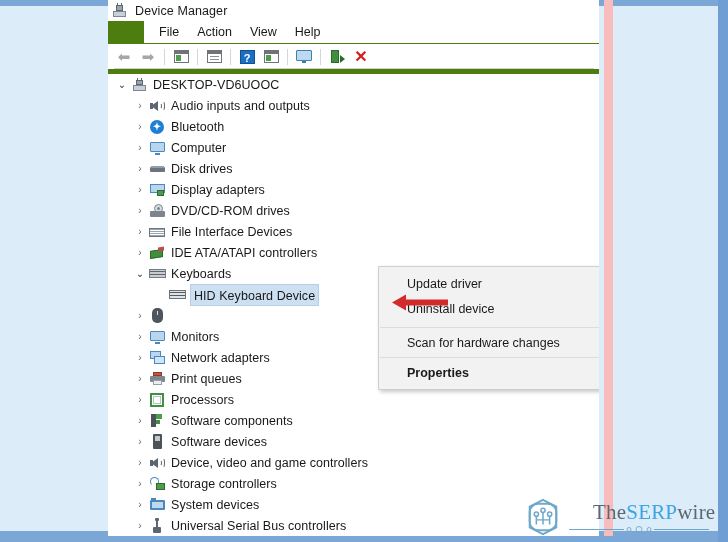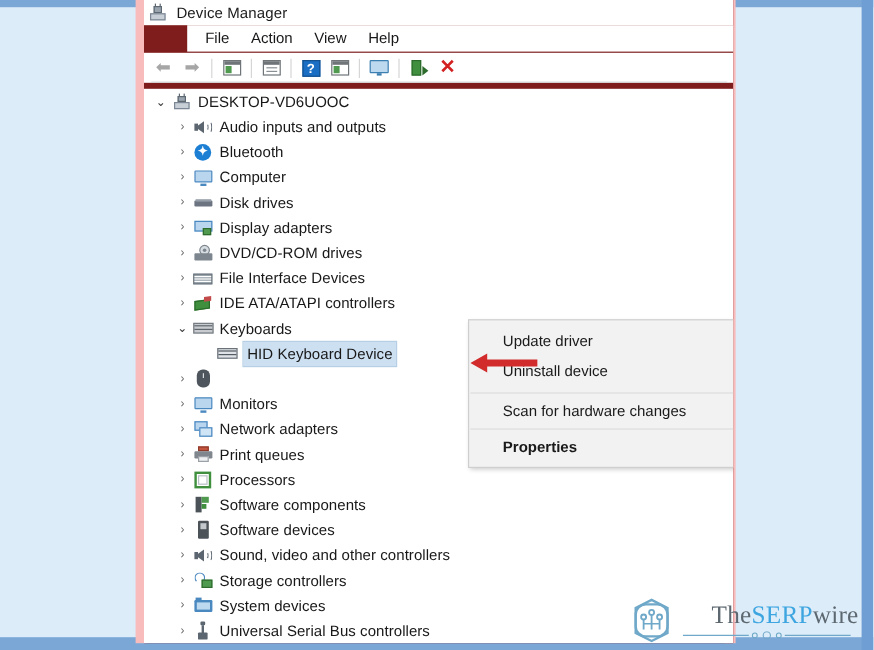--- a/index.html
+++ b/index.html
@@ -39,23 +39,23 @@
     background: #f8bcbc;
   }
   .pink-right {
     position: absolute; left: 604px; top: 0; width: 9px; height: 536px;
     background: #f8bcbc;
   }
 
   
   .window {
     position: absolute;
-    left: 120px; top: 0;
+    left: 108px; top: 0;
     width: 491px; height: 536px;
-    background: #7f1d1d;
+    background: #4d7c0f;
     overflow: hidden;
   }
 
   
   .titlebar {
     position: absolute; left: 0; top: 0;
     width: 491px; height: 21px;
     background: #ffffff;
     display: flex; align-items: center;
     padding-left: 4px;
@@ -640,21 +640,21 @@
       <div class="row" style="padding-left:24px;">
         <span class="chev">›</span>
         <span class="ico">
           <span class="i-speaker">
               <span class="sq"></span>
               <span class="cone"></span>
               <span class="w1"></span>
               <span class="w2"></span>
             </span>
         </span>
-        <span class="lbl">Sound, video and other controllers</span>
+        <span class="lbl">Device, video and game controllers</span>
       </div>
 
       <div class="row" style="padding-left:24px;">
         <span class="chev">›</span>
         <span class="ico">
           <span class="i-storage">
               <span class="c"></span>
               <span class="g"></span>
             </span>
         </span>

